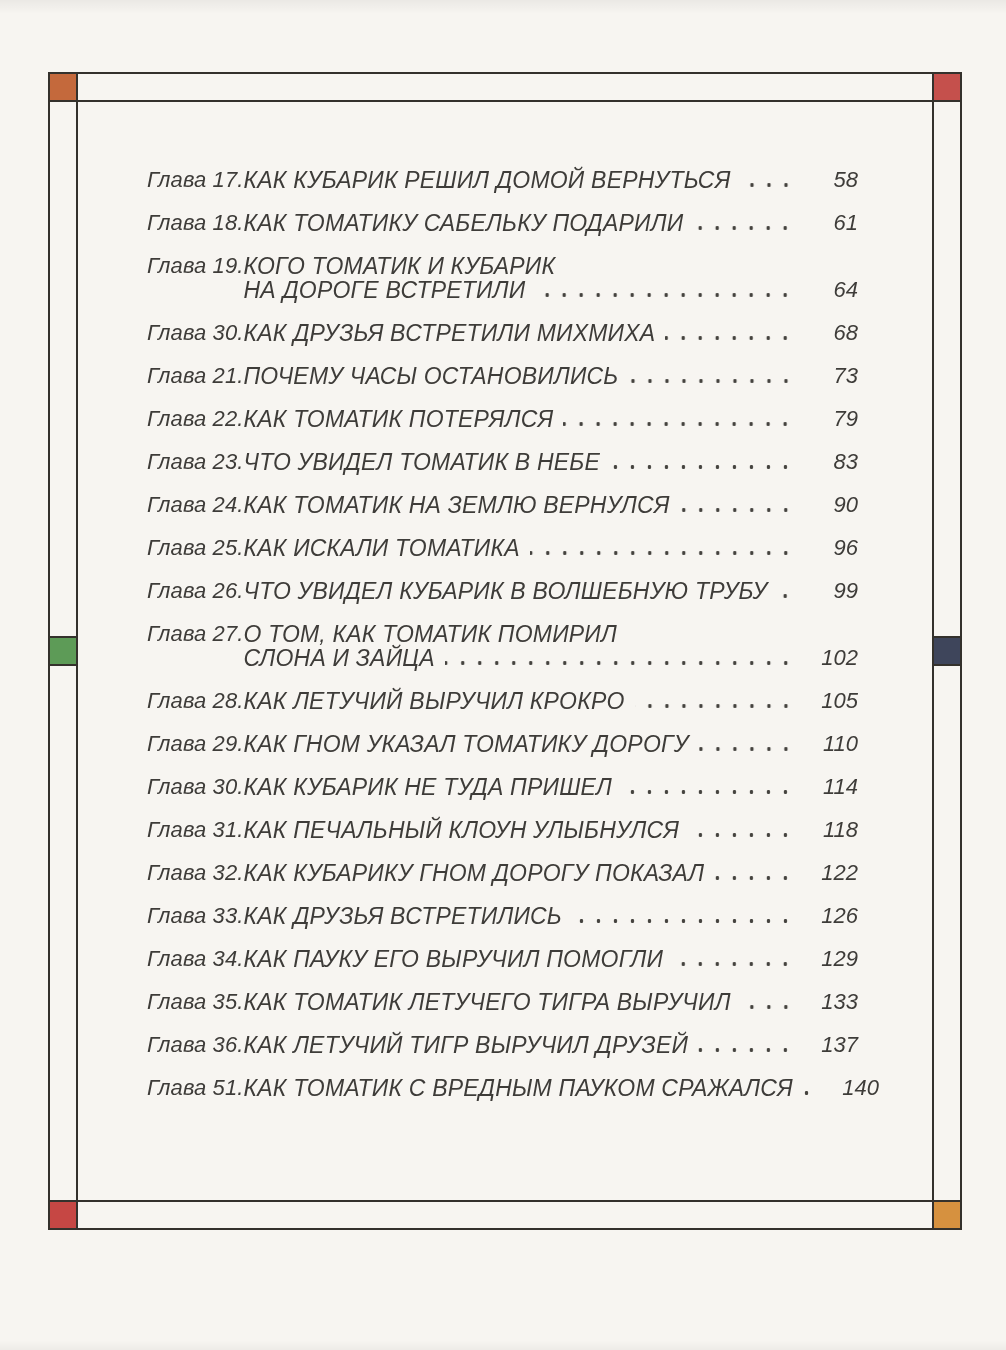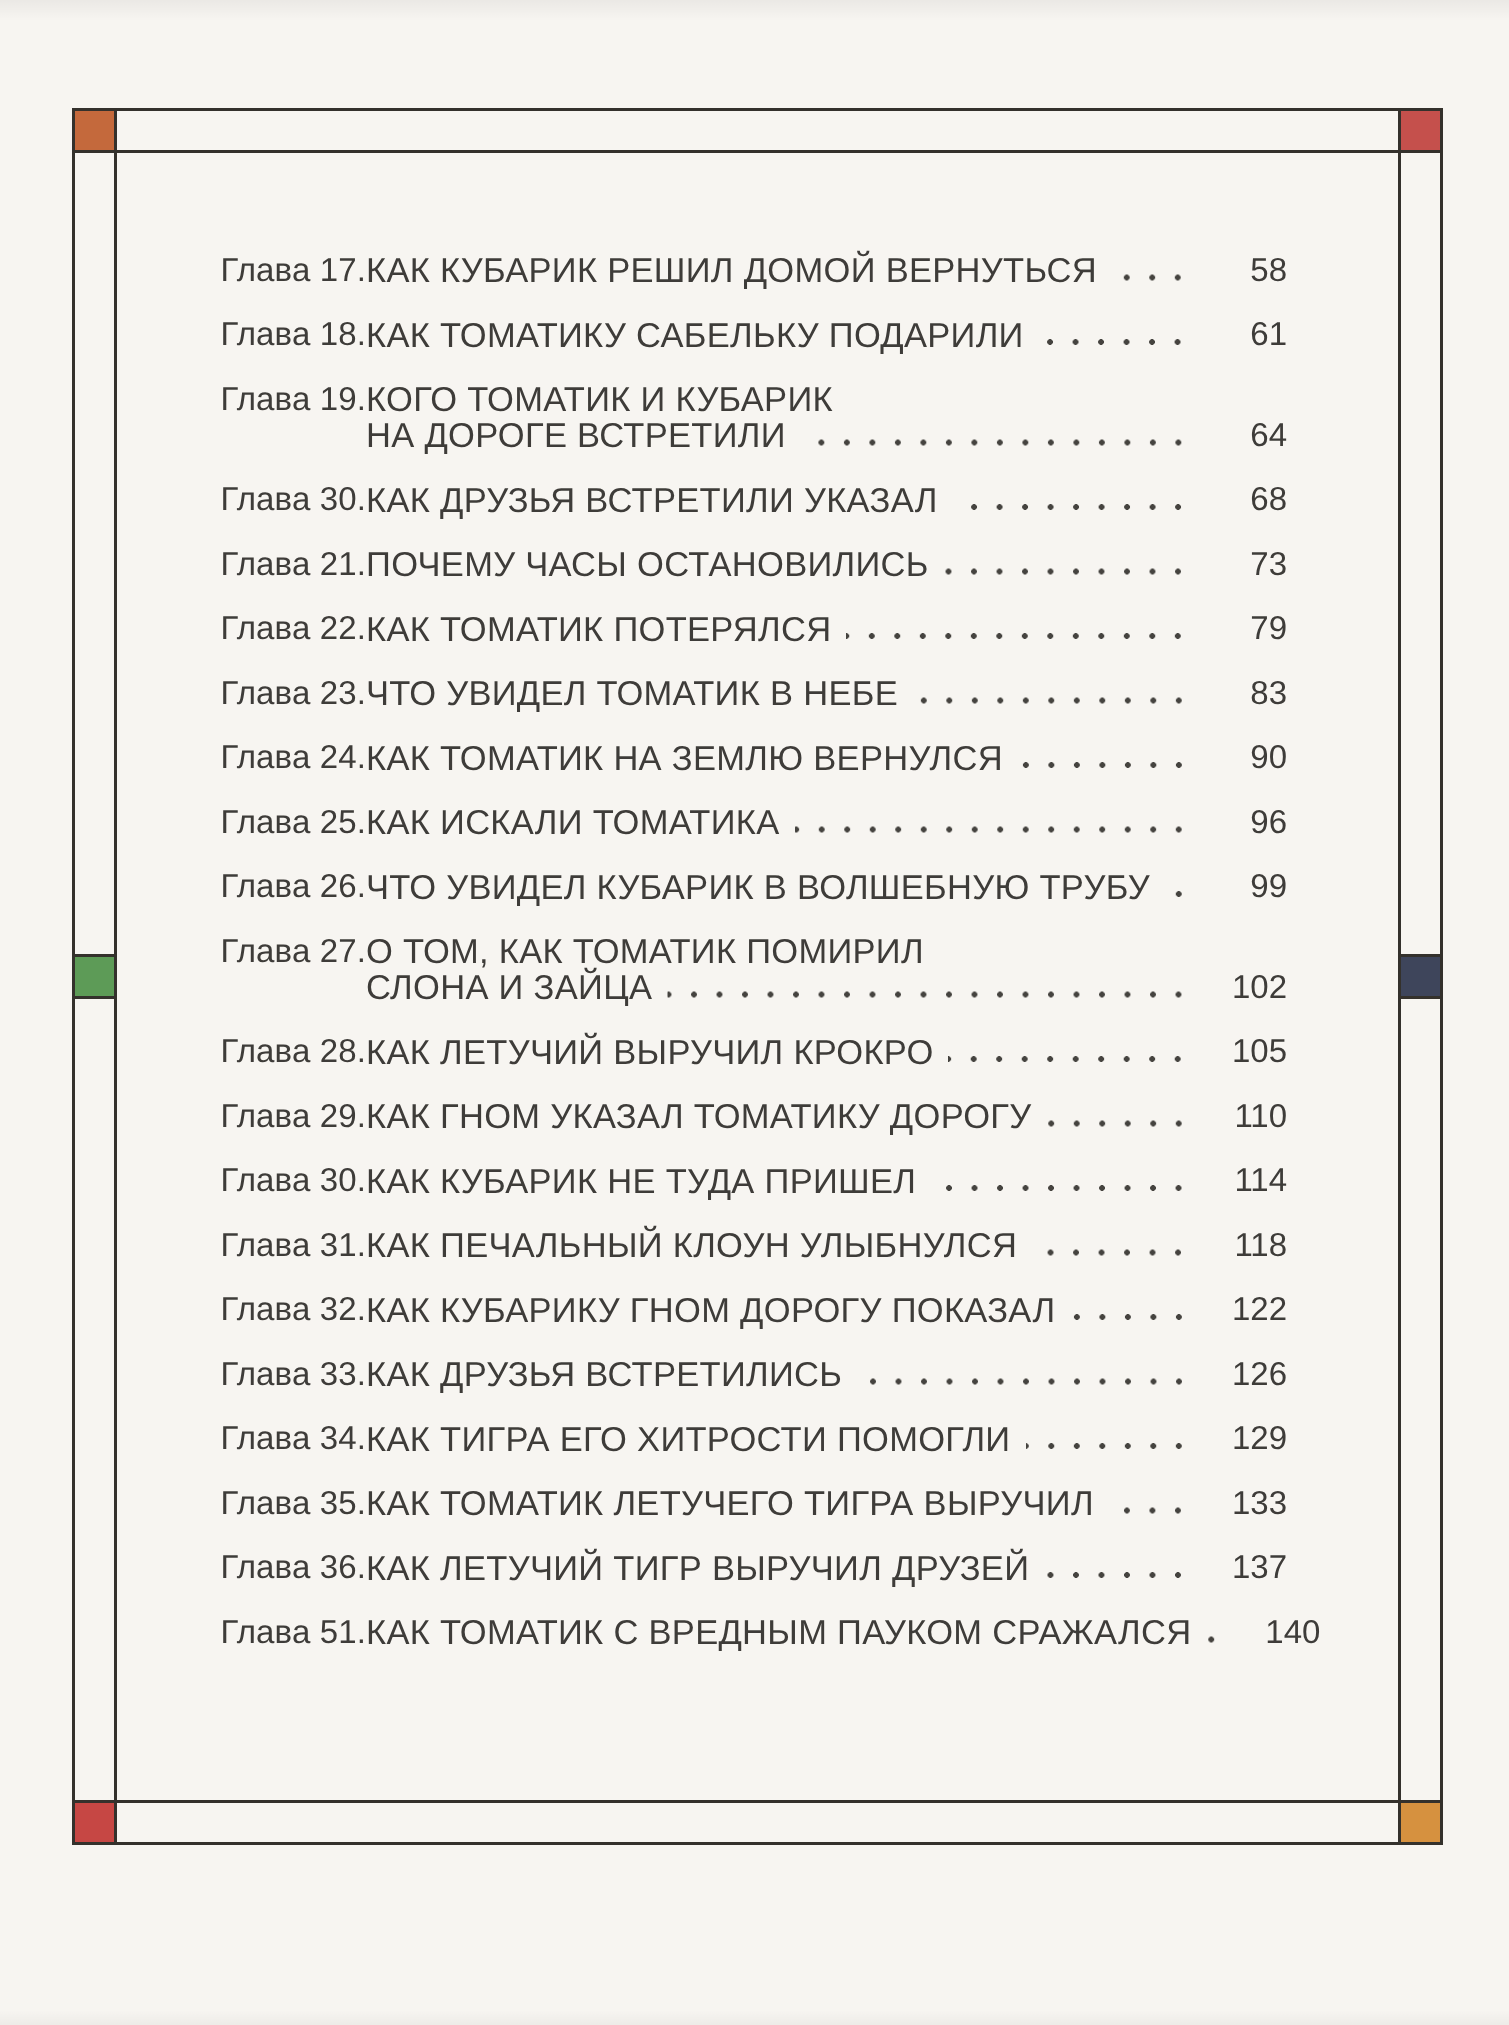--- a/index.html
+++ b/index.html
@@ -15,20 +15,21 @@
     color:var(--ink);
     position:relative;
     overflow:hidden;
   }
   .page{
     position:absolute;inset:0;
     background:
       linear-gradient(to bottom, rgba(0,0,0,0.05), rgba(0,0,0,0) 14px),
       linear-gradient(to top, rgba(0,0,0,0.04), rgba(0,0,0,0) 10px),
       var(--paper);
+    font-style: italic;
   }
   
   .frame-outer{
     position:absolute;
     left:48px; top:72px;
     width:914px; height:1158px;
     border:2px solid var(--frame);
   }
   .frame-inner{
     position:absolute;
@@ -145,21 +146,21 @@
             <span class="title">НА ДОРОГЕ ВСТРЕТИЛИ</span>
             <span class="leader"></span>
             <span class="page-num">64</span>
           </div>
         </div>
       </div>
       <div class="toc-entry">
         <span class="chapter">Глава 30.</span>
         <div class="entry-body">
           <div class="toc-line">
-            <span class="title">КАК ДРУЗЬЯ ВСТРЕТИЛИ УКАЗАЛ</span>
+            <span class="title">КАК ДРУЗЬЯ ВСТРЕТИЛИ МИХМИХА</span>
             <span class="leader"></span>
             <span class="page-num">68</span>
           </div>
         </div>
       </div>
       <div class="toc-entry">
         <span class="chapter">Глава 21.</span>
         <div class="entry-body">
           <div class="toc-line">
             <span class="title">ПОЧЕМУ ЧАСЫ ОСТАНОВИЛИСЬ</span>
@@ -288,21 +289,21 @@
             <span class="title">КАК ДРУЗЬЯ ВСТРЕТИЛИСЬ</span>
             <span class="leader"></span>
             <span class="page-num">126</span>
           </div>
         </div>
       </div>
       <div class="toc-entry">
         <span class="chapter">Глава 34.</span>
         <div class="entry-body">
           <div class="toc-line">
-            <span class="title">КАК ТИГРА ЕГО ХИТРОСТИ ПОМОГЛИ</span>
+            <span class="title">КАК ПАУКУ ЕГО ВЫРУЧИЛ ПОМОГЛИ</span>
             <span class="leader"></span>
             <span class="page-num">129</span>
           </div>
         </div>
       </div>
       <div class="toc-entry">
         <span class="chapter">Глава 35.</span>
         <div class="entry-body">
           <div class="toc-line">
             <span class="title">КАК ТОМАТИК ЛЕТУЧЕГО ТИГРА ВЫРУЧИЛ</span>

